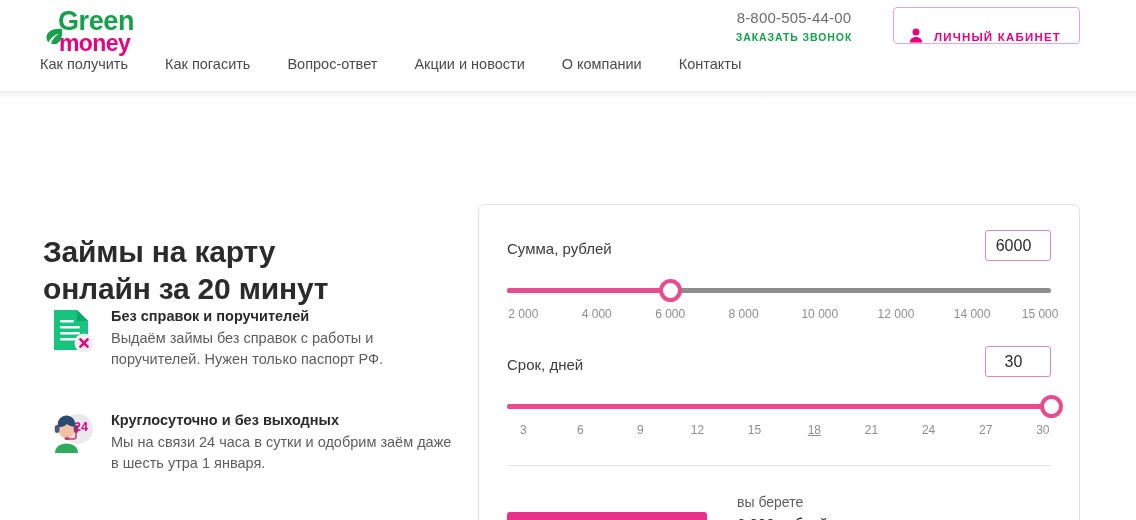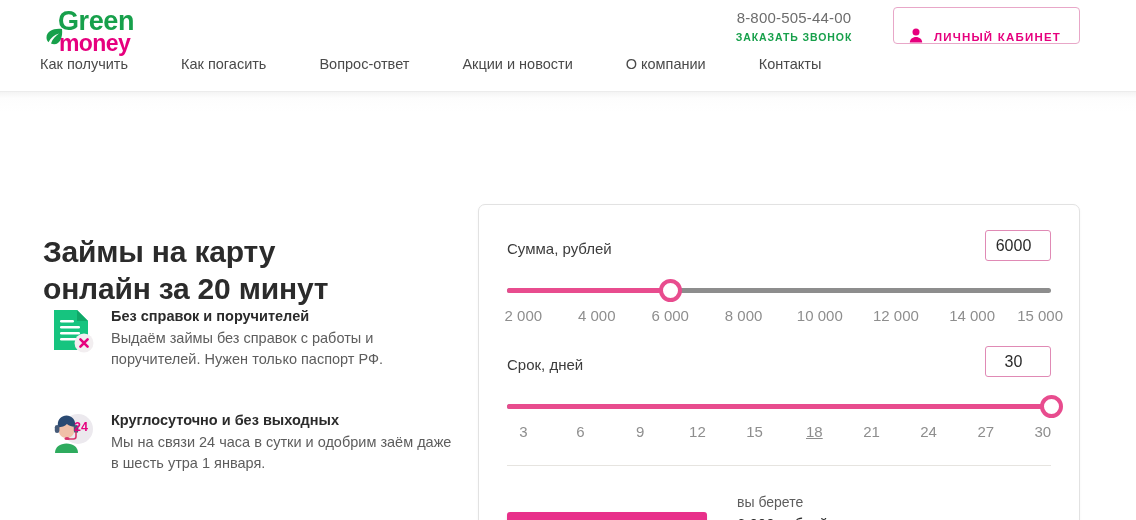--- a/index.html
+++ b/index.html
@@ -104,21 +104,21 @@
     letter-spacing: 1.2px;
     white-space: nowrap;
   }
   .person-icon { width: 14px; height: 15px; flex: 0 0 auto; }
 
   .nav {
     position: absolute;
     left: 40px;
     top: 56px;
     display: flex;
-    gap: 16px;
+    gap: 0;
   }
   .nav-item {
     font-size: 14.5px;
     color: #4a4a4a;
     text-decoration: none;
     margin-right: 37px;
     white-space: nowrap;
     cursor: pointer;
   }
   .nav-item:last-child { margin-right: 0; }
@@ -247,21 +247,21 @@
 
   .ticks {
     position: relative;
     margin-top: 6px;
     height: 16px;
   }
   .tick {
     position: absolute;
     top: 0;
     transform: translateX(-50%);
-    font-size: 15px;
+    font-size: 12px;
     color: #8e8e8e;
     white-space: nowrap;
   }
 
   .calc-divider {
     margin: 26px 28px 0 28px;
     height: 1px;
     background: #e6e4e0;
   }
 

